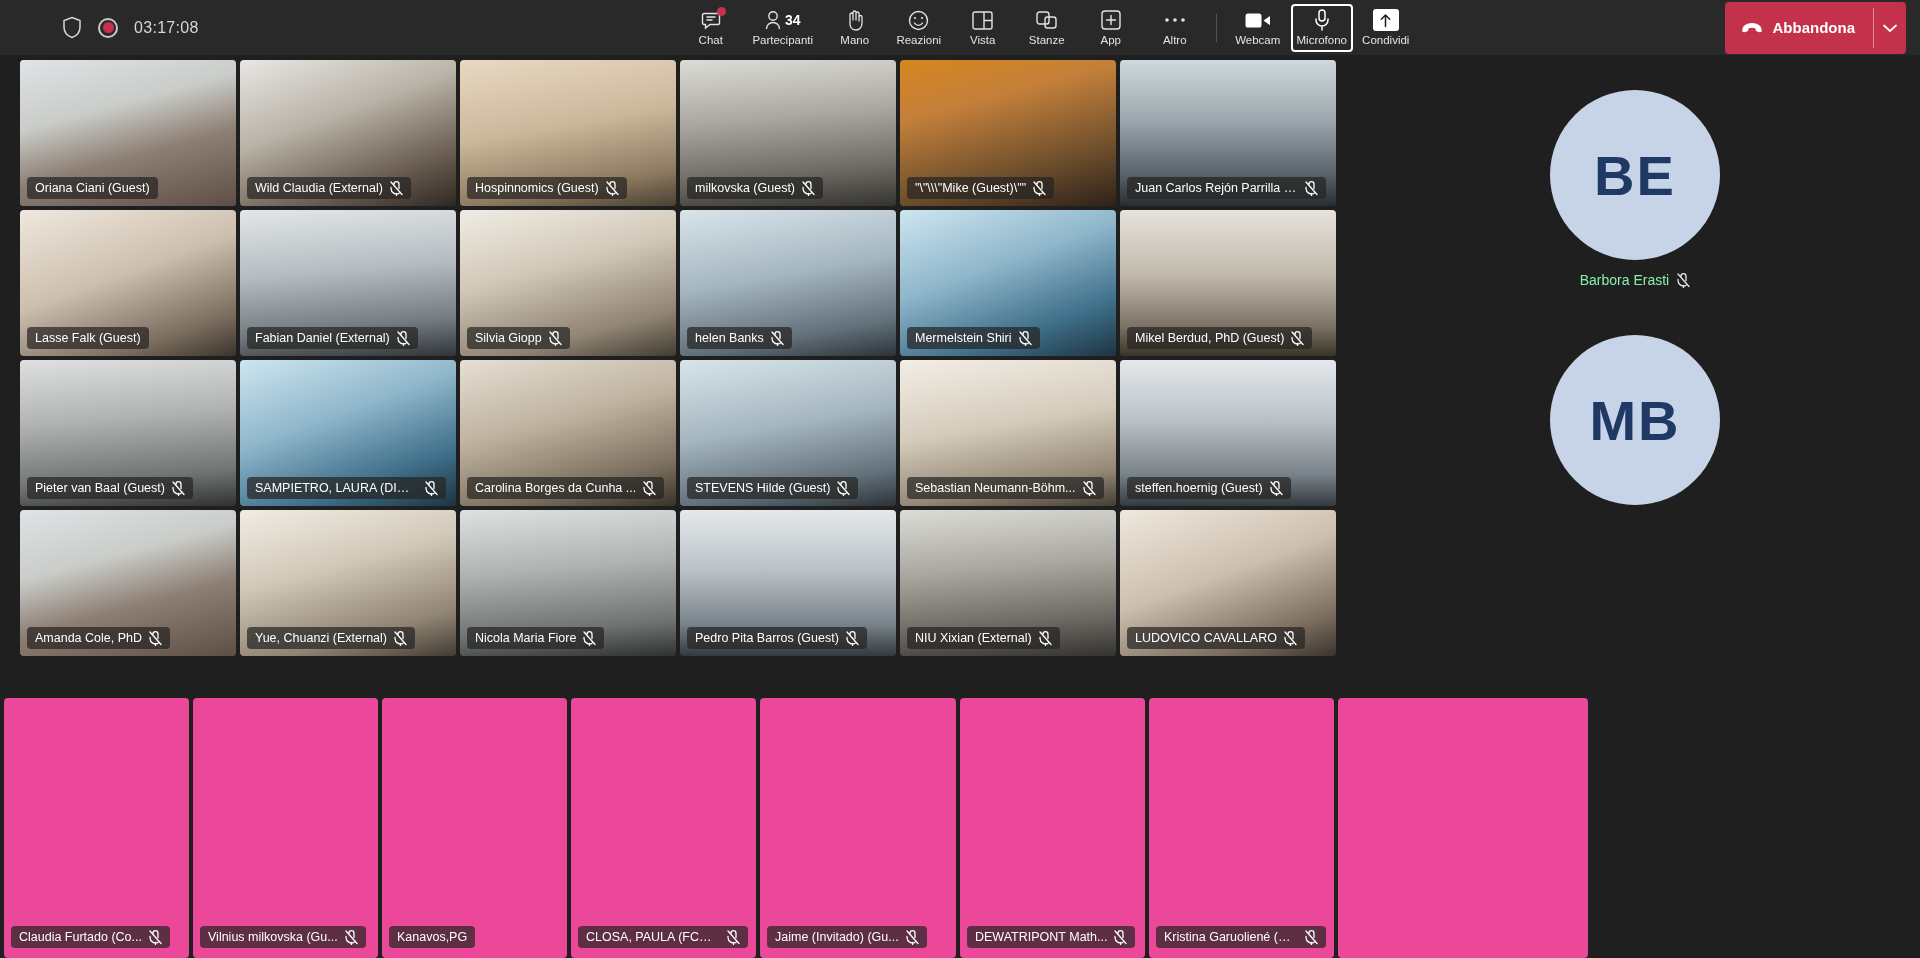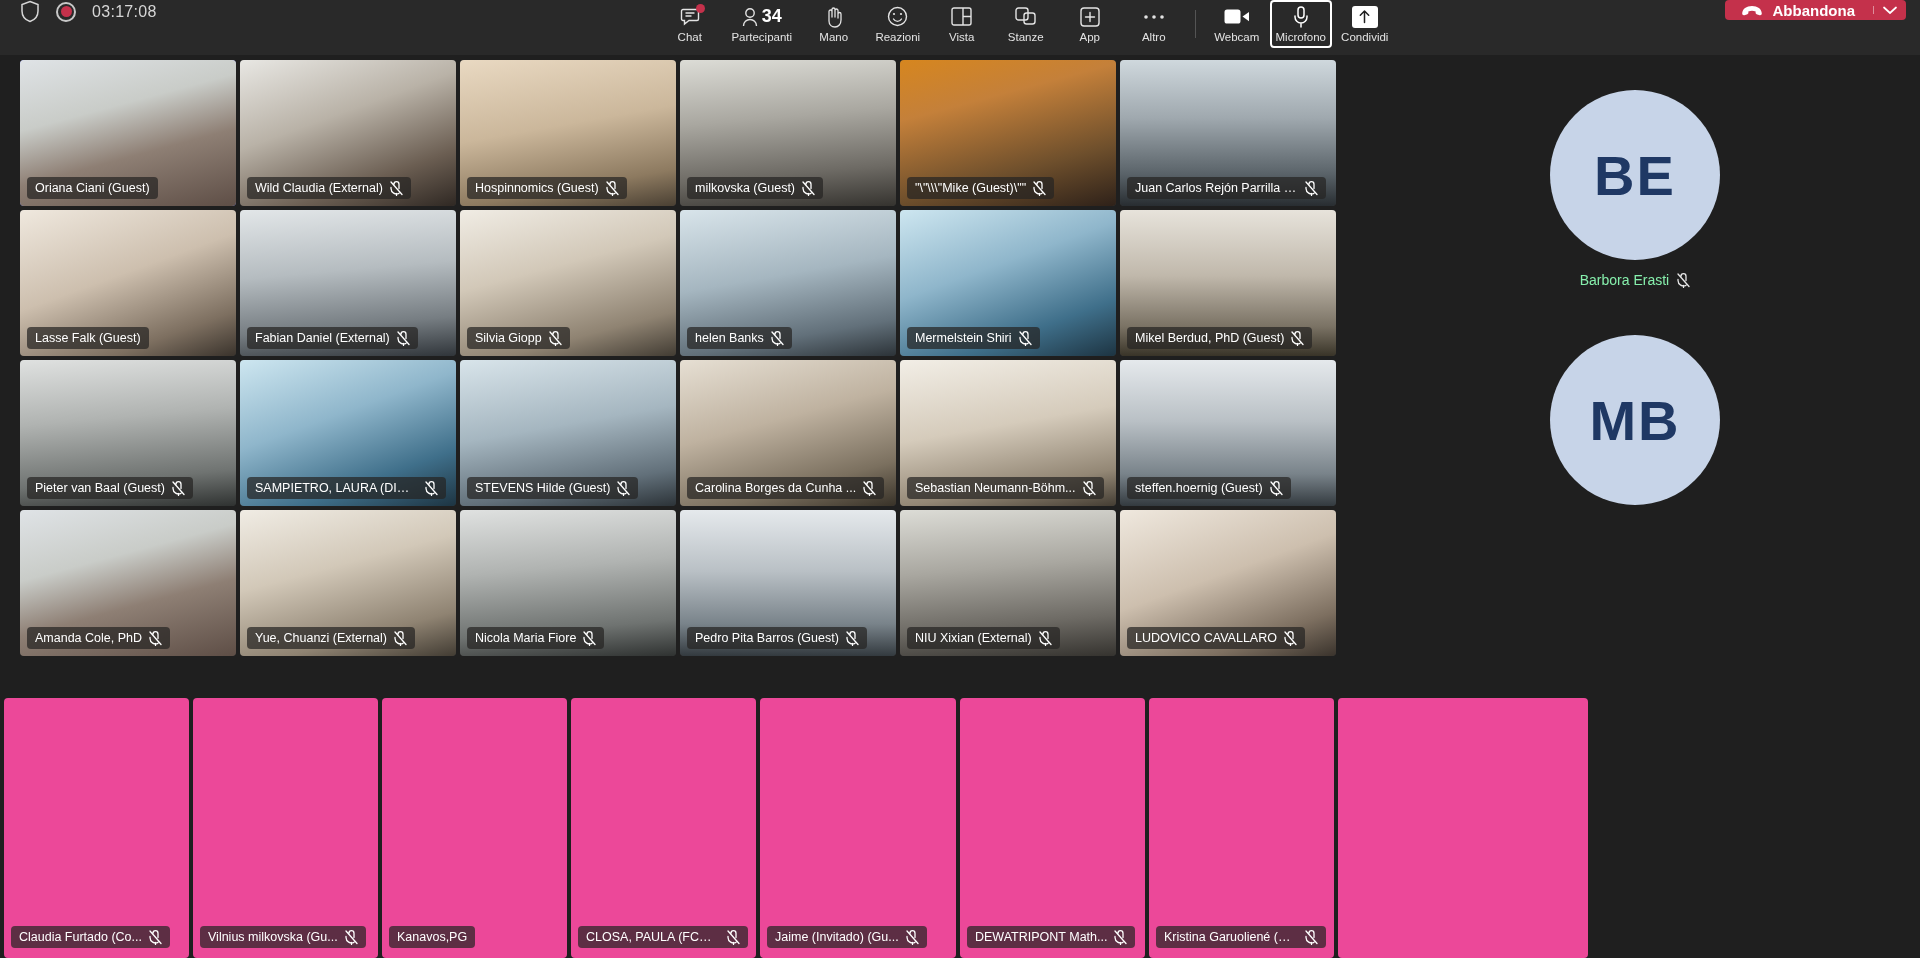--- a/index.html
+++ b/index.html
@@ -1,44 +1,44 @@
 <!DOCTYPE html>
 <html><head>
 <meta charset="utf-8">
 <style>
   * { margin:0; padding:0; box-sizing:border-box; }
   html,body{ width:1920px; height:958px; overflow:hidden; background:#1f1f1f;
     font-family:"Liberation Sans", sans-serif; }
 
   
   .topbar{ position:absolute; top:0; left:0; width:1920px; height:55px;
-    background:#292929; display:flex; align-items:flex-start; }
+    background:#292929; display:flex; align-items:center;padding-left:42px; }
   .tb-left{ display:flex; align-items:center; gap:16px; padding-left:20px; width:340px; }
   .shield{ width:20px; height:23px; }
   .rec{ width:20px; height:20px; border-radius:50%; border:2px solid #c8c8c8;
     display:flex; align-items:center; justify-content:center; }
   .rec i{ display:block; width:11px; height:11px; border-radius:50%; background:#c4314b; }
   .timer{ color:#d6d6d6; font-size:16px; letter-spacing:.3px; }
 
   .tb-center{ flex:1; display:flex; align-items:center; justify-content:center; gap:2px; }
   .tbtn{ width:62px; height:48px; display:flex; flex-direction:column; align-items:center;
     justify-content:center; gap:3px; position:relative; cursor:pointer; border-radius:4px; }
   .tbtn .ic{ height:22px; display:flex; align-items:center; justify-content:center; position:relative; }
   .tbtn .lb{ color:#e3e3e3; font-size:11.5px; white-space:nowrap; }
   .tbtn.focus{ outline:2px solid #ffffff; outline-offset:-2px; }
   .badge-dot{ position:absolute; top:-2px; right:-4px; width:9px; height:9px;
     border-radius:50%; background:#c4314b; }
-  .pcount{ color:#ffffff; font-size:18px; font-weight:bold; margin-left:2px; }
+  .pcount{ color:#ffffff; font-size:14px; font-weight:bold; margin-left:2px; }
   .divider{ width:1px; height:28px; background:#545454; margin:0 8px; }
 
   .tb-right{ display:flex; align-items:center; gap:6px; padding-right:14px; }
   .share-ic{ width:26px; height:22px; background:#ffffff; border-radius:3px;
     display:flex; align-items:center; justify-content:center; }
   .leave{ display:flex; align-items:stretch; background:#c4314b; border-radius:4px;
-    height:20px; margin-left:10px; cursor:pointer; overflow:hidden; }
+    height:52px; margin-left:10px; cursor:pointer; overflow:hidden; }
   .leave-main{ display:flex; align-items:center; gap:10px; padding:0 18px 0 16px; }
   .leave-main span{ color:#fff; font-size:15px; font-weight:bold; }
   .leave-sep{ width:1px; background:rgba(255,255,255,.45); margin:6px 0; }
   .leave-chev{ display:flex; align-items:center; justify-content:center; width:32px; }
 
   
   .stage{ position:absolute; top:55px; left:0; width:1920px; height:903px; background:#1f1f1f; }
   .grid-area{ position:absolute; left:20px; top:5px; width:1316px; height:630px; }
   .vrow{ display:flex; gap:4px; margin-bottom:4px; height:146px; }
   .tile{ position:relative; width:216px; height:146px; border-radius:4px; overflow:hidden;
@@ -373,32 +373,32 @@
       <div class="tile">
         <div class="bg f11"></div>
         <div class="nameplate">
           <span class="nm">SAMPIETRO, LAURA (DIRI...</span>
           <span class="mutico"><svg width="13" height="15" viewBox="0 0 13 15">
                 <path d="M4 3.2a2.5 2.5 0 0 1 5 0v4.3M1 6.5v1a5.5 5.5 0 0 0 8 4.8M6.5 12.5V14.5M1 1l11 12.5" fill="none" stroke="#fff" stroke-width="1.3" stroke-linecap="round"></path>
               </svg></span>
         </div>
       </div>
       <div class="tile">
+        <div class="bg f14"></div>
+        <div class="nameplate">
+          <span class="nm">Carolina Borges da Cunha ...</span>
+          <span class="mutico"><svg width="13" height="15" viewBox="0 0 13 15">
+                <path d="M4 3.2a2.5 2.5 0 0 1 5 0v4.3M1 6.5v1a5.5 5.5 0 0 0 8 4.8M6.5 12.5V14.5M1 1l11 12.5" fill="none" stroke="#fff" stroke-width="1.3" stroke-linecap="round"></path>
+              </svg></span>
+        </div>
+      </div>
+      <div class="tile">
         <div class="bg f10"></div>
         <div class="nameplate">
           <span class="nm">STEVENS Hilde (Guest)</span>
-          <span class="mutico"><svg width="13" height="15" viewBox="0 0 13 15">
-                <path d="M4 3.2a2.5 2.5 0 0 1 5 0v4.3M1 6.5v1a5.5 5.5 0 0 0 8 4.8M6.5 12.5V14.5M1 1l11 12.5" fill="none" stroke="#fff" stroke-width="1.3" stroke-linecap="round"></path>
-              </svg></span>
-        </div>
-      </div>
-      <div class="tile">
-        <div class="bg f14"></div>
-        <div class="nameplate">
-          <span class="nm">Carolina Borges da Cunha ...</span>
           <span class="mutico"><svg width="13" height="15" viewBox="0 0 13 15">
                 <path d="M4 3.2a2.5 2.5 0 0 1 5 0v4.3M1 6.5v1a5.5 5.5 0 0 0 8 4.8M6.5 12.5V14.5M1 1l11 12.5" fill="none" stroke="#fff" stroke-width="1.3" stroke-linecap="round"></path>
               </svg></span>
         </div>
       </div>
       <div class="tile">
         <div class="bg f15"></div>
         <div class="nameplate">
           <span class="nm">Sebastian Neumann-Böhm...</span>
           <span class="mutico"><svg width="13" height="15" viewBox="0 0 13 15">

